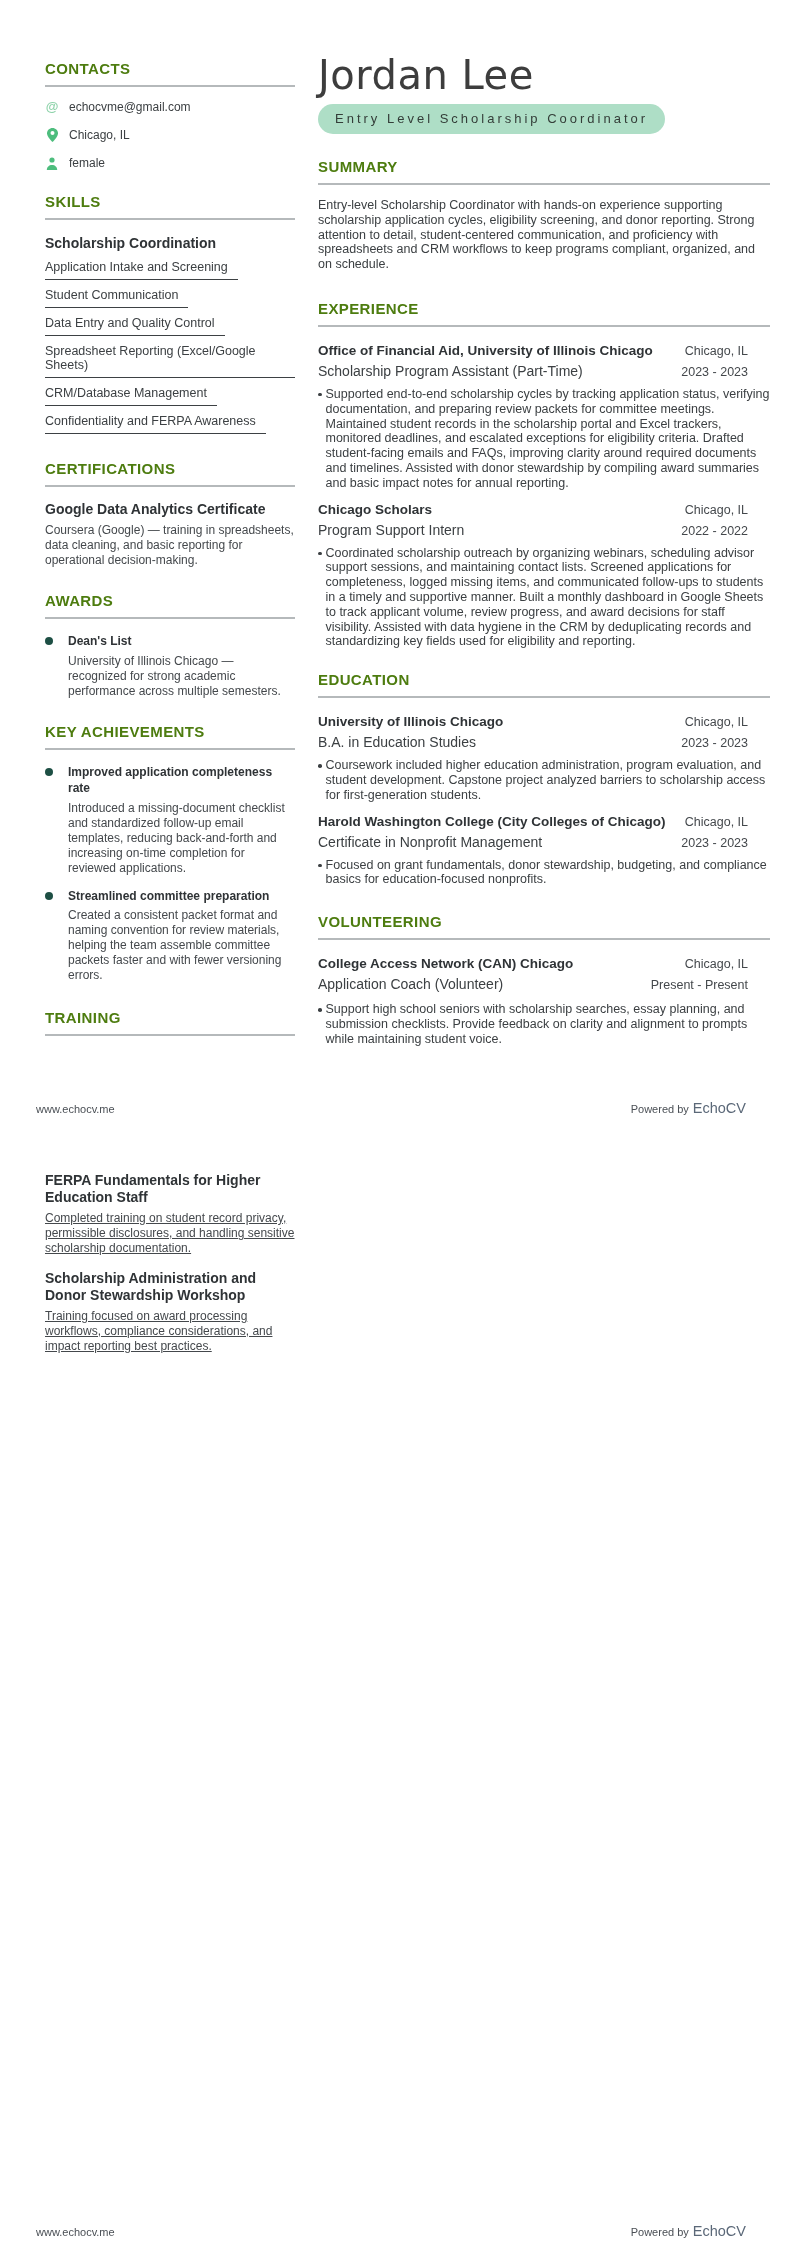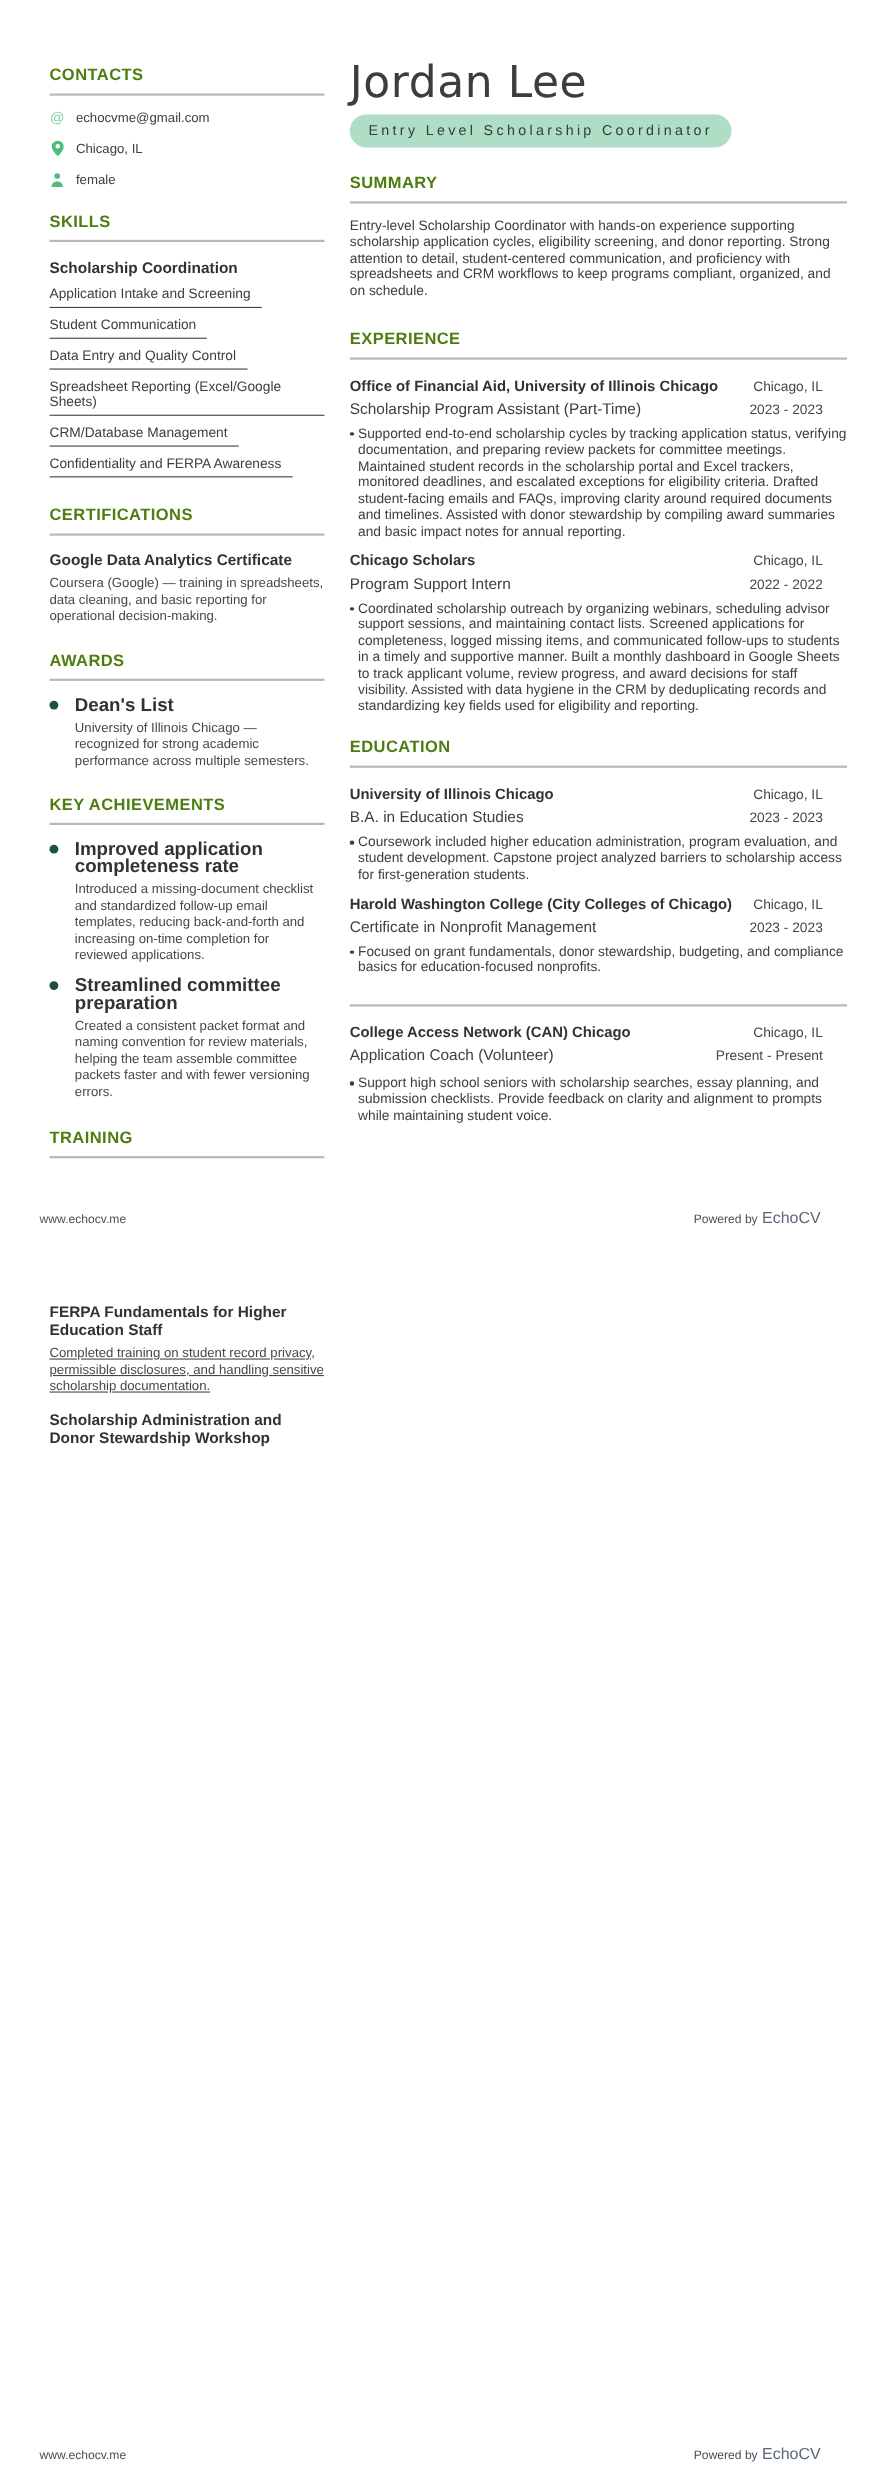--- a/index.html
+++ b/index.html
@@ -38,21 +38,21 @@
     border-bottom:1.5px solid #3d4144;
   }
 
   
   .side-title { margin-top:14px; font-size:14px; font-weight:bold; color:#2f3336; line-height:17px; }
   .side-desc { margin-top:5px; font-size:12px; line-height:15px; color:#44484c; }
 
   
   .dot-item { display:flex; gap:15px; margin-top:14px; }
   .dot { width:8px; height:8px; border-radius:50%; background:#1d4f44; margin-top:4px; flex:none; }
-  .dot-title { font-size:17px; font-weight:bold; color:#2f3336; line-height:16.5px; }
+  .dot-title { font-size:12px; font-weight:bold; color:#2f3336; line-height:16.5px; }
   .dot-desc { margin-top:4px; font-size:12px; line-height:15px; color:#44484c; }
 
   
   .name { font-family:"DejaVu Sans", sans-serif; font-size:40px; line-height:42px; color:#3d3d3d; letter-spacing:0.5px; }
   .badge {
     display:inline-block; margin-top:8px; background:#aedec6; color:#333d38;
     font-size:13px; letter-spacing:3px; line-height:14px;
     padding:8px 17px; border-radius:16px; white-space:nowrap;text-align:center;
   }
 
@@ -68,21 +68,21 @@
   .org { font-size:13.5px; font-weight:bold; color:#2f3336; line-height:17px; }
   .meta { font-size:12.5px; color:#44484c; white-space:nowrap; padding-right:22px; flex:none; }
   .role-row { display:flex; justify-content:space-between; align-items:baseline; margin-top:4px; }
   .role { font-size:14px; color:#3c4043; line-height:17px; }
   .bullet-row { display:flex; gap:4px; margin-top:7px; }
   .b-dot { width:3.5px; height:3.5px; border-radius:50%; background:#3c4043; margin-top:6px; flex:none; }
   .b-text { font-size:12.5px; line-height:14.8px; color:#3c4043; }
 
   
   .training-col { margin-left:45px; width:256px; padding-top:48px; }
-  .train-item { margin-top:13px; }
+  .train-item { margin-top:1px; }
   .train-item + .train-item { margin-top:14px; }
   .train-title { font-size:14px; font-weight:bold; color:#2f3336; line-height:17px; }
   .train-desc { margin-top:5px; font-size:12px; line-height:15px; color:#44484c;text-decoration:underline; }
 
   
   .footer {
     position:absolute; left:36px; right:48px; bottom:6px;
     display:flex; justify-content:space-between; align-items:baseline;
   }
   .f-site { font-size:11px; color:#4a4f55; text-decoration:none; }
@@ -261,20 +261,21 @@
             <span class="meta">2023 - 2023</span>
           </div>
           <div class="bullet-row">
             <span class="b-dot"></span>
             <span class="b-text">Focused on grant fundamentals, donor stewardship, budgeting, and compliance basics for education-focused nonprofits.</span>
           </div>
         </div>
       </div>
 
       <div class="m-sec vol">
+        <div class="sec-h">VOLUNTEERING</div>
         <div class="sec-rule"></div>
 
         <div class="entry">
           <div class="entry-head">
             <span class="org">College Access Network (CAN) Chicago</span>
             <span class="meta">Chicago, IL</span>
           </div>
           <div class="role-row">
             <span class="role">Application Coach (Volunteer)</span>
             <span class="meta">Present - Present</span>
@@ -297,20 +298,21 @@
 </div>
 
 <div class="page">
   <div class="training-col">
     <div class="train-item">
       <div class="train-title">FERPA Fundamentals for Higher Education Staff</div>
       <div class="train-desc">Completed training on student record privacy, permissible disclosures, and handling sensitive scholarship documentation.</div>
     </div>
     <div class="train-item">
       <div class="train-title">Scholarship Administration and Donor Stewardship Workshop</div>
+      <div class="train-desc">Training focused on award processing workflows, compliance considerations, and impact reporting best practices.</div>
     </div>
   </div>
 
   <div class="footer">
     <a class="f-site" href="#">www.echocv.me</a>
     <span>
       <span class="f-pow">Powered by</span><a class="f-brand" href="#">EchoCV</a>
     </span>
   </div>
 </div>

